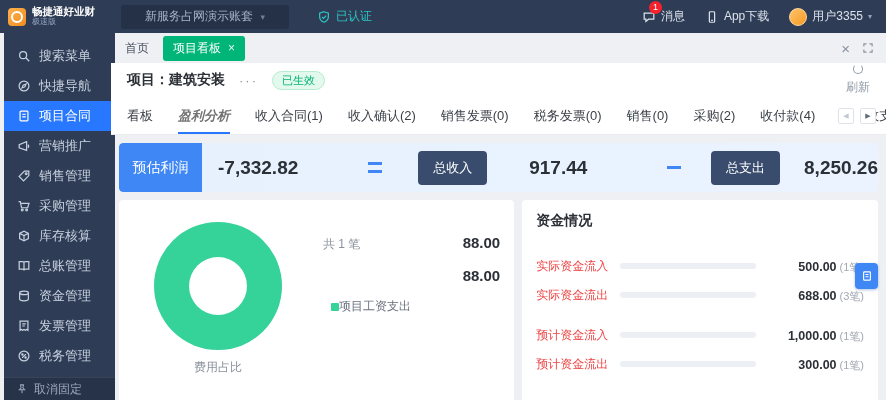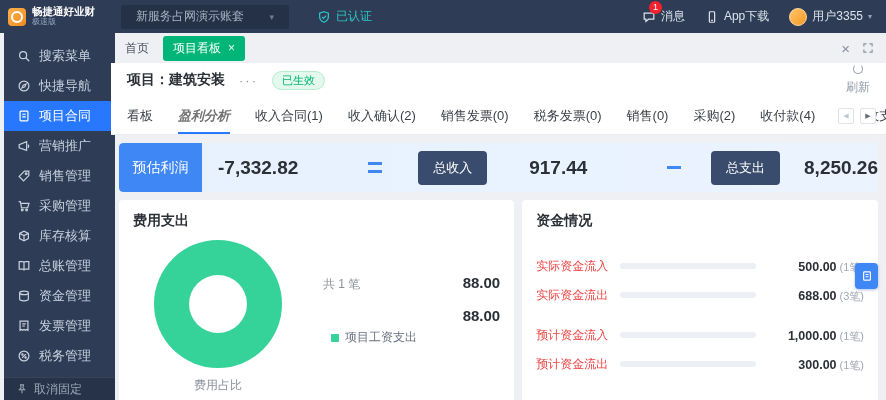--- a/index.html
+++ b/index.html
@@ -17,21 +17,21 @@
     background:#2e3c55; display:flex; align-items:center; z-index:9;
   }
   .logo { width:111px; flex:0 0 auto; display:flex; align-items:center; gap:6px; padding-left:8px; cursor:pointer; }
   .logo-icon { width:18px; height:18px; border-radius:4px; background:linear-gradient(135deg,#ffb14d,#f08c1f); display:flex; align-items:center; justify-content:center; }
   .logo-icon::after { content:""; width:8px; height:8px; border-radius:50%; border:2px solid #fff; }
   .logo-text { display:flex; flex-direction:column; line-height:1.1; }
   .logo-title { color:#fff; font-size:10.5px; font-weight:bold; white-space:nowrap; }
   .logo-sub { color:#90a2c0; font-size:8px; }
   .acct {
     margin-left:10px; width:168px; height:24px; background:#253147; border-radius:3px;
-    display:flex; align-items:center; justify-content:space-between; padding:0 15px;
+    display:flex; align-items:center; justify-content:space-between; padding:0 24px;
     color:#a8b4c6; font-size:12px; cursor:pointer; white-space:nowrap;
   }
   .acct .chev { color:#6f7d93; font-size:9px; }
   .cert { margin-left:28px; display:flex; align-items:center; gap:5px; color:#2cc7c5; font-size:12px; cursor:pointer; }
   .topbar-right { margin-left:auto; display:flex; align-items:center; gap:20px; padding-right:14px; color:#dbe2ec; font-size:12px; }
   .tb-item { display:flex; align-items:center; gap:5px; cursor:pointer; position:relative; }
   .msg-badge {
     position:absolute; top:-7px; left:7px; background:#f5222d; color:#fff;
     font-size:9px; min-width:13px; height:13px; border-radius:7px; line-height:13px;
     text-align:center; padding:0 2px;
@@ -118,30 +118,30 @@
     cursor:pointer; box-shadow:0 1px 3px rgba(31,80,170,.35);
   }
 
   
   .cards { display:flex; gap:8px; margin-top:8px; height:245px; }
   .card { background:#fff; border-radius:4px; padding:12px 14px; }
   .card-title { font-size:14px; font-weight:bold; color:#2b2f36; }
   .card.expense { flex:1.12; display:flex; flex-direction:column; }
   .card.funds { flex:1; }
 
-  .exp-row { display:flex; margin-top:10px;align-items:center; }
+  .exp-row { display:flex; margin-top:10px; }
   .donut-wrap { width:170px; flex:0 0 auto; display:flex; justify-content:center; }
   .donut { width:128px; height:128px; border-radius:50%; position:relative; }
   .donut::after { content:""; position:absolute; left:50%; top:50%; width:58px; height:58px; margin:-29px 0 0 -29px; border-radius:50%; background:#fff; }
   .legend { flex:1; padding-left:20px; padding-top:12px; }
   .legend-head { display:flex; justify-content:space-between; align-items:baseline; }
   .legend-count { font-size:12px; color:#8a919c; }
   .legend-total { font-size:15px; font-weight:bold; color:#2b2f36; }
   .legend-item-val { text-align:right; font-size:15px; font-weight:bold; color:#2b2f36; margin-top:14px; }
-  .legend-item { display:flex; align-items:center; gap:6px; margin-top:5px;padding-left:8px; }
+  .legend-item { display:flex; align-items:center; margin-top:14px;padding-left:8px; }
   .legend-marker { width:8px; height:8px; border-radius:1px; flex:0 0 auto; }
   .legend-label { font-size:12px; color:#6b7280; }
   .exp-footer { width:170px; text-align:center; margin-top:9px; font-size:12px; color:#8a919c; }
 
   .fund-rows { margin-top:26px; }
   .fund-row { display:flex; align-items:center; height:20px; margin-bottom:9px; }
   .fund-row.gap { margin-top:20px; }
   .fund-label { width:80px; flex:0 0 auto; font-size:12px; color:#ef4444; white-space:nowrap; }
   .bar-track { flex:1; height:6px; background:#eceff4; border-radius:3px; margin:0 12px 0 4px; overflow:hidden; }
   .bar-fill { height:6px; border-radius:3px; background:#4a8cf5; }
@@ -340,21 +340,20 @@
       <button class="dark-btn">总收入</button>
       <span class="big-val v-income">917.44</span>
       <span class="minus-ic"></span>
       <button class="dark-btn exp">总支出</button>
       <span class="big-val v-expense">8,250.26</span>
     </div>
 
     <div class="cards">
 
       <section class="card expense">
-        <div class="card-title">费用支出</div>
         <div class="exp-row">
           <div class="donut-wrap">
             <div class="donut" style="background: rgb(53, 210, 154);"></div>
           </div>
           <div class="legend">
             <div class="legend-head">
               <span class="legend-count">共 1 笔</span>
               <span class="legend-total">88.00</span>
             </div>
             <div class="legend-item-val">88.00</div>

